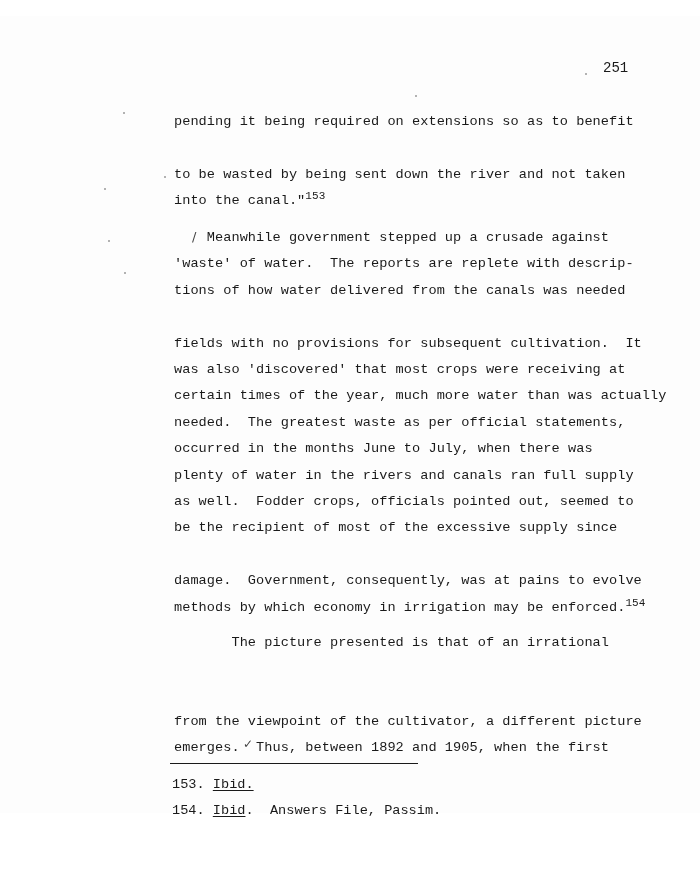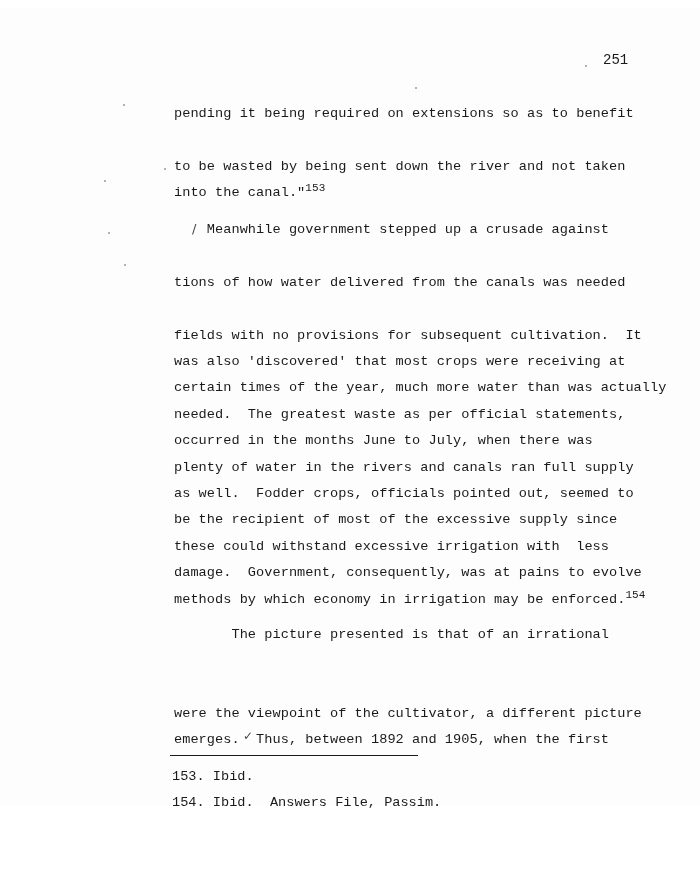--- a/index.html
+++ b/index.html
@@ -1,54 +1,54 @@
 <!DOCTYPE html>
 <html><head>
 <meta charset="utf-8">
 <style>
   html, body { margin: 0; padding: 0; background: #ffffff; }
   body { width: 700px; height: 885px; position: relative; overflow: hidden; }
-  .page { position: absolute; left: 0; top: 8px; width: 700px; height: 797px; background: #fdfdfd; }
+  .page { position: absolute; left: 0; top: 16px; width: 700px; height: 797px; background: #fdfdfd; }
   .mono { font-family: "Liberation Mono", "DejaVu Sans Mono", monospace; color: #1a1a1a; }
   .page-number { position: absolute; left: 603px; top: 44px; font-size: 14px; }
   .line { position: absolute; left: 174px; font-size: 13.6px; white-space: pre; letter-spacing: 0.05px; }
   sup.fn { font-size: 11px; position: relative; top: -5px; vertical-align: baseline; }
   .rule { position: absolute; left: 170px; top: 747px; width: 248px; height: 0; border-top: 1.6px solid #1a1a1a; }
   .footnote { position: absolute; left: 172px; font-size: 13.6px; white-space: pre; }
-  .u { text-underline-offset: 2px; }
+  .u { text-decoration: underline; text-underline-offset: 2px; }
   .mark { position: absolute; font-family: "DejaVu Sans", sans-serif; color: #444; font-size: 13px; }
   .speck { position: absolute; width: 2px; height: 2px; background: #999; border-radius: 1px; }
 </style>
 </head>
 <body>
 
 <div class="page">
 
   <div class="page-number mono">251</div>
 
   <div class="line mono" style="top:98px">pending it being required on extensions so as to benefit</div>
   <div class="line mono" style="top:151px">to be wasted by being sent down the river and not taken</div>
   <div class="line mono" style="top:177px"><span>into the canal."</span><sup class="fn">153</sup></div>
 
   <div class="line mono" style="top:214px">    Meanwhile government stepped up a crusade against</div>
+  <div class="line mono" style="top:240px">'waste' of water.  The reports are replete with descrip-</div>
   <div class="line mono" style="top:267px">tions of how water delivered from the canals was needed</div>
   <div class="line mono" style="top:320px">fields with no provisions for subsequent cultivation.  It</div>
   <div class="line mono" style="top:346px">was also 'discovered' that most crops were receiving at</div>
   <div class="line mono" style="top:372px">certain times of the year, much more water than was actually</div>
   <div class="line mono" style="top:399px">needed.  The greatest waste as per official statements,</div>
   <div class="line mono" style="top:425px">occurred in the months June to July, when there was</div>
   <div class="line mono" style="top:452px">plenty of water in the rivers and canals ran full supply</div>
   <div class="line mono" style="top:478px">as well.  Fodder crops, officials pointed out, seemed to</div>
   <div class="line mono" style="top:504px">be the recipient of most of the excessive supply since</div>
-  <div class="line mono" style="top:531px">these could withstand excessive irrigation with  less</div>
   <div class="line mono" style="top:557px">damage.  Government, consequently, was at pains to evolve</div>
   <div class="line mono" style="top:584px"><span>methods by which economy in irrigation may be enforced.</span><sup class="fn">154</sup></div>
 
   <div class="line mono" style="top:619px">       The picture presented is that of an irrational</div>
-  <div class="line mono" style="top:698px">were the viewpoint of the cultivator, a different picture</div>
+  <div class="line mono" style="top:698px">from the viewpoint of the cultivator, a different picture</div>
   <div class="line mono" style="top:724px">emerges.  Thus, between 1892 and 1905, when the first</div>
 
   <div class="mark" style="left:192px; top:213px;">/</div>
   <div class="mark" style="left:243px; top:721px; font-size:12px;">✓</div>
 
   <div class="speck" style="left:123px; top:96px"></div>
   <div class="speck" style="left:104px; top:172px"></div>
   <div class="speck" style="left:164px; top:160px"></div>
   <div class="speck" style="left:108px; top:224px"></div>
   <div class="speck" style="left:124px; top:256px"></div>

